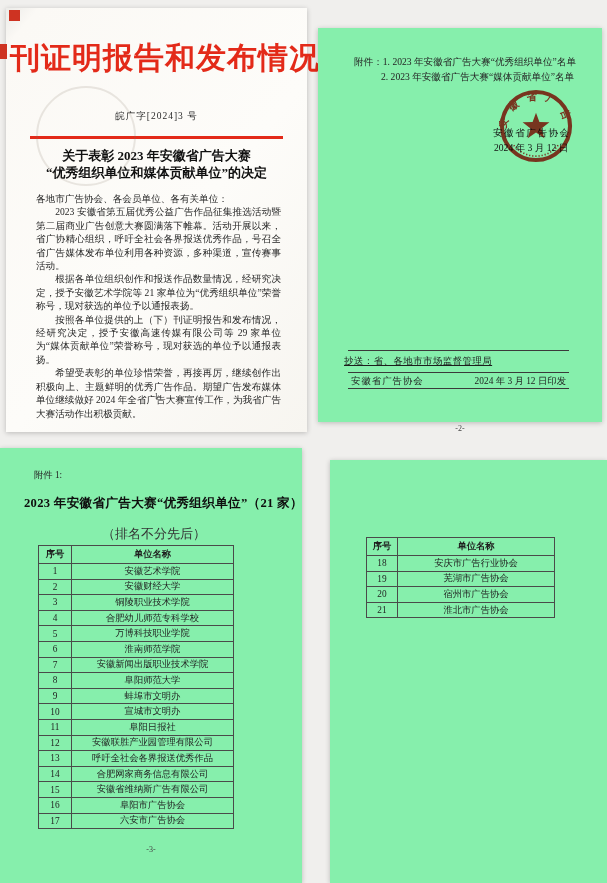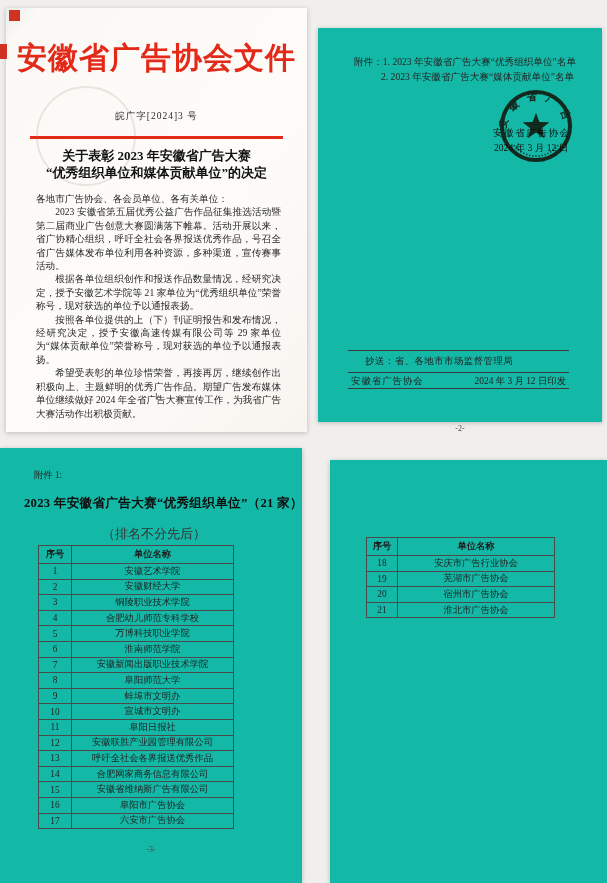--- a/index.html
+++ b/index.html
@@ -5,21 +5,21 @@
   html,body { margin:0; padding:0; }
   body {
     width:607px; height:883px;
     background:#f0efed;
     font-family:"Liberation Serif","DejaVu Serif",serif;
     position:relative; overflow:hidden;
     color:#222;
   }
   .page {
     position:absolute;
-    background:#14b8a6;
+    background:#86efac;
     box-shadow:0 1px 5px rgba(0,0,0,.22);
   }
   
   #page1 {
     left:6px; top:8px; width:301px; height:424px;
     background:linear-gradient(130deg,#ecebe8 0%,#fbf9f5 5%,#fdfcf9 55%,#f7f5f0 100%);
   }
   .corner-mark1 { position:absolute; left:3px; top:2px; width:11px; height:11px; background:#ce3322; }
   .corner-mark2 { position:absolute; left:-6px; top:36px; width:7px; height:15px; background:#ce3322; }
   .watermark-circle {
@@ -45,21 +45,21 @@
   
   #page2 { left:318px; top:28px; width:284px; height:394px; }
   .attach-block { margin-top:26px; font-size:9.6px; line-height:15px; color:#242424; }
   .attach-line1 { margin-left:36px; }
   .attach-line2 { margin-left:63px; }
   .sig-org  { position:absolute; left:175px; top:99px;  font-size:9.6px; letter-spacing:1.5px; color:#111; white-space:nowrap; }
   .sig-date { position:absolute; left:176px; top:114px; font-size:9.6px; color:#111; white-space:nowrap; }
   .seal { position:absolute; left:181px; top:61px; width:74px; height:74px; mix-blend-mode:multiply; opacity:.93; }
   .f-line { position:absolute; left:30px; width:221px; height:1px; background:#3a3a3a; }
   .f-line-1 { top:322px; } .f-line-2 { top:344px; } .f-line-3 { top:360px; }
-  .cc-line   { position:absolute; left:47px; top:327px; font-size:9.4px; letter-spacing:.5px; color:#1d1d1d; }
+  .cc-line   { position:absolute; left:26px; top:327px; font-size:9.4px; letter-spacing:.5px; color:#1d1d1d;text-decoration:underline; }
   .issuer    { position:absolute; left:33px; top:347px; font-size:9.4px; letter-spacing:1px; color:#1d1d1d; }
   .print-date{ position:absolute; right:36px; top:347px; font-size:9.4px; color:#1d1d1d; }
   #page2 .pagenum { top:396px; }
   
   #page3 { left:0; top:448px; width:302px; height:435px; }
   .attach-label { margin:21px 0 0 18px; font-size:9.3px; color:#242424;padding-left:16px; }
   .p3-title { margin:13px 0 0 24px; font-size:12.6px; font-weight:bold; color:#0e0e0e; letter-spacing:.3px; white-space:nowrap; }
   .p3-sub { margin:13px 0 0 102px; font-size:13px; color:#333; }
   table.unit-table { border-collapse:collapse; font-size:9.3px; color:#1f1f1f; table-layout:fixed; }
   table.unit-table th, table.unit-table td {
@@ -75,21 +75,21 @@
   #table4 { position:absolute; left:36px; top:77px; width:189px; }
   #table4 .col-no { width:31px; }
 </style>
 </head>
 <body>
 
 <div class="page" id="page1">
   <div class="corner-mark1"></div>
   <div class="corner-mark2"></div>
   <div class="watermark-circle"></div>
-  <div class="letterhead">安徽省广告协会文件</div>
+  <div class="letterhead">刊证明报告和发布情况</div>
   <div class="doc-no">皖广字[2024]3 号</div>
   <div class="red-rule"></div>
   <div class="doc-title">
     <div>关于表彰 2023 年安徽省广告大赛</div>
     <div>“优秀组织单位和媒体贡献单位”的决定</div>
   </div>
   <div class="body-text">
     <p>各地市广告协会、各会员单位、各有关单位：</p>
     <p class="indent">2023 安徽省第五届优秀公益广告作品征集推选活动暨第二届商业广告创意大赛圆满落下帷幕。活动开展以来，省广协精心组织，呼吁全社会各界报送优秀作品，号召全省广告媒体发布单位利用各种资源，多种渠道，宣传赛事活动。</p>
     <p class="indent">根据各单位组织创作和报送作品数量情况，经研究决定，授予安徽艺术学院等 21 家单位为“优秀组织单位”荣誉称号，现对获选的单位予以通报表扬。</p>

